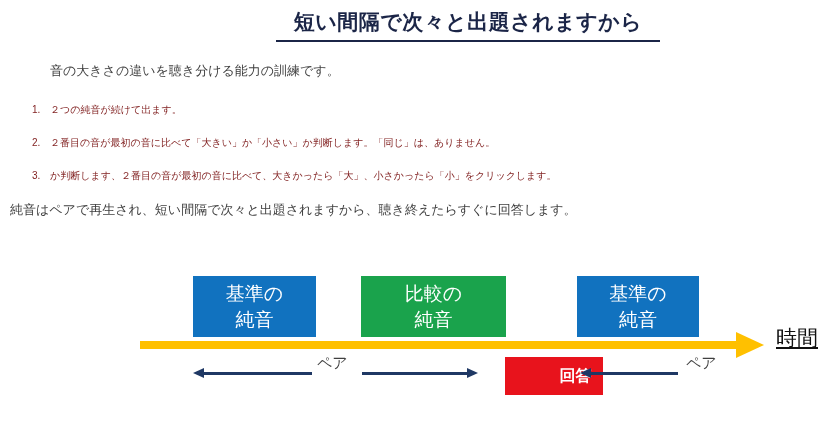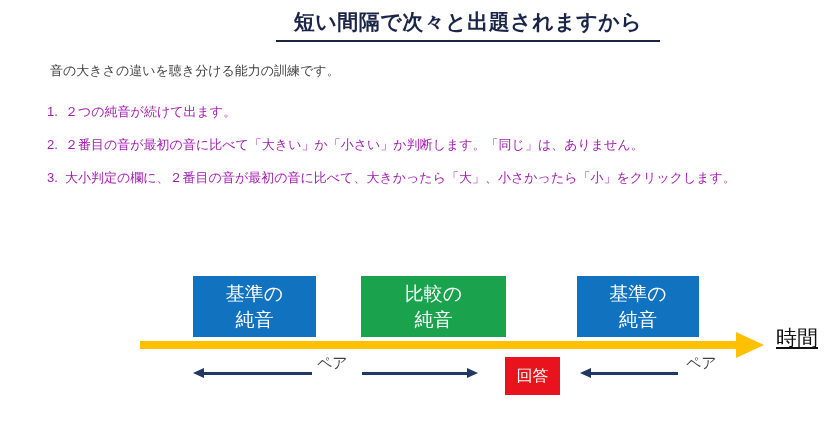--- a/index.html
+++ b/index.html
@@ -7,21 +7,21 @@
   .stage{position:relative;width:840px;height:425px;background:#ffffff;overflow:hidden;}
 
   
   .title-wrap{position:absolute;top:8px;left:0;width:840px;text-align:center;padding-left:96px;box-sizing:border-box;}
   .title{display:inline-block;font-size:21px;font-weight:bold;color:#1b2547;letter-spacing:0.5px;
          border-bottom:2.5px solid #1b2547;padding:0 18px 4px 18px;}
 
   
   .txt{position:absolute;font-size:13px;color:#3f3f3f;white-space:nowrap;}
   .intro{left:10px;top:62px;margin-left:40px;}
-  .step{position:absolute;font-size:13px;color:#a21caf;white-space:nowrap;margin-left:15px;}
+  .step{position:absolute;font-size:10px;color:#7f1d1d;white-space:nowrap;}
   .step .num{display:inline-block;width:16px;}
   .step .stext{padding-left:2px;}
   .step1{left:32px;top:103px;}
   .step2{left:32px;top:136px;}
   .step3{left:32px;top:169px;}
   .note{left:10px;top:201px;}
 
   
   .tone-box{position:absolute;top:276px;height:61px;color:#ffffff;font-size:19px;line-height:1.35;
             display:flex;flex-direction:column;align-items:center;justify-content:center;z-index:2;}
@@ -38,43 +38,44 @@
   
   .aline{position:absolute;height:2.5px;background:#1f3864;top:372px;}
   .ahead{position:absolute;width:0;height:0;top:368px;}
   .ahead.left{border-top:5px solid transparent;border-bottom:5px solid transparent;border-right:11px solid #1f3864;}
   .ahead.right{border-top:5px solid transparent;border-bottom:5px solid transparent;border-left:11px solid #1f3864;}
   .pair-label{position:absolute;top:354px;font-size:15px;color:#404040;white-space:nowrap;}
 
   
   .answer-box{position:absolute;left:505px;top:357px;width:55px;height:38px;
               display:flex;align-items:center;justify-content:center;
-              color:#ffffff;font-size:16px;font-weight:normal;}
+              color:#ffffff;font-size:16px;font-weight:bold;padding-left:43px;}
 </style>
 </head>
 <body>
 
 <div class="stage">
 
   <div class="title-wrap">
     <span class="title">短い間隔で次々と出題されますから</span>
   </div>
 
   <div class="txt intro">音の大きさの違いを聴き分ける能力の訓練です。</div>
 
   <div class="step step1">
     <span class="num">1.</span><span class="stext">２つの純音が続けて出ます。</span>
   </div>
   <div class="step step2">
     <span class="num">2.</span><span class="stext">２番目の音が最初の音に比べて「大きい」か「小さい」か判断します。「同じ」は、ありません。</span>
   </div>
   <div class="step step3">
-    <span class="num">3.</span><span class="stext">大小判定の欄に、２番目の音が最初の音に比べて、大きかったら「大」、小さかったら「小」をクリックします。</span>
+    <span class="num">3.</span><span class="stext">か判断します、２番目の音が最初の音に比べて、大きかったら「大」、小さかったら「小」をクリックします。</span>
   </div>
 
+  <div class="txt note">純音はペアで再生され、短い間隔で次々と出題されますから、聴き終えたらすぐに回答します。</div>
 
   <div class="timeline-bar" style="background-color: rgb(255, 192, 0);"></div>
   <div class="timeline-head"></div>
   <div class="time-label">時間</div>
 
   <div class="tone-box box1" style="background-color: rgb(17, 114, 191);">
     <span>基準の</span>
     <span>純音</span>
   </div>
   <div class="tone-box box2" style="background-color: rgb(26, 163, 76);">

